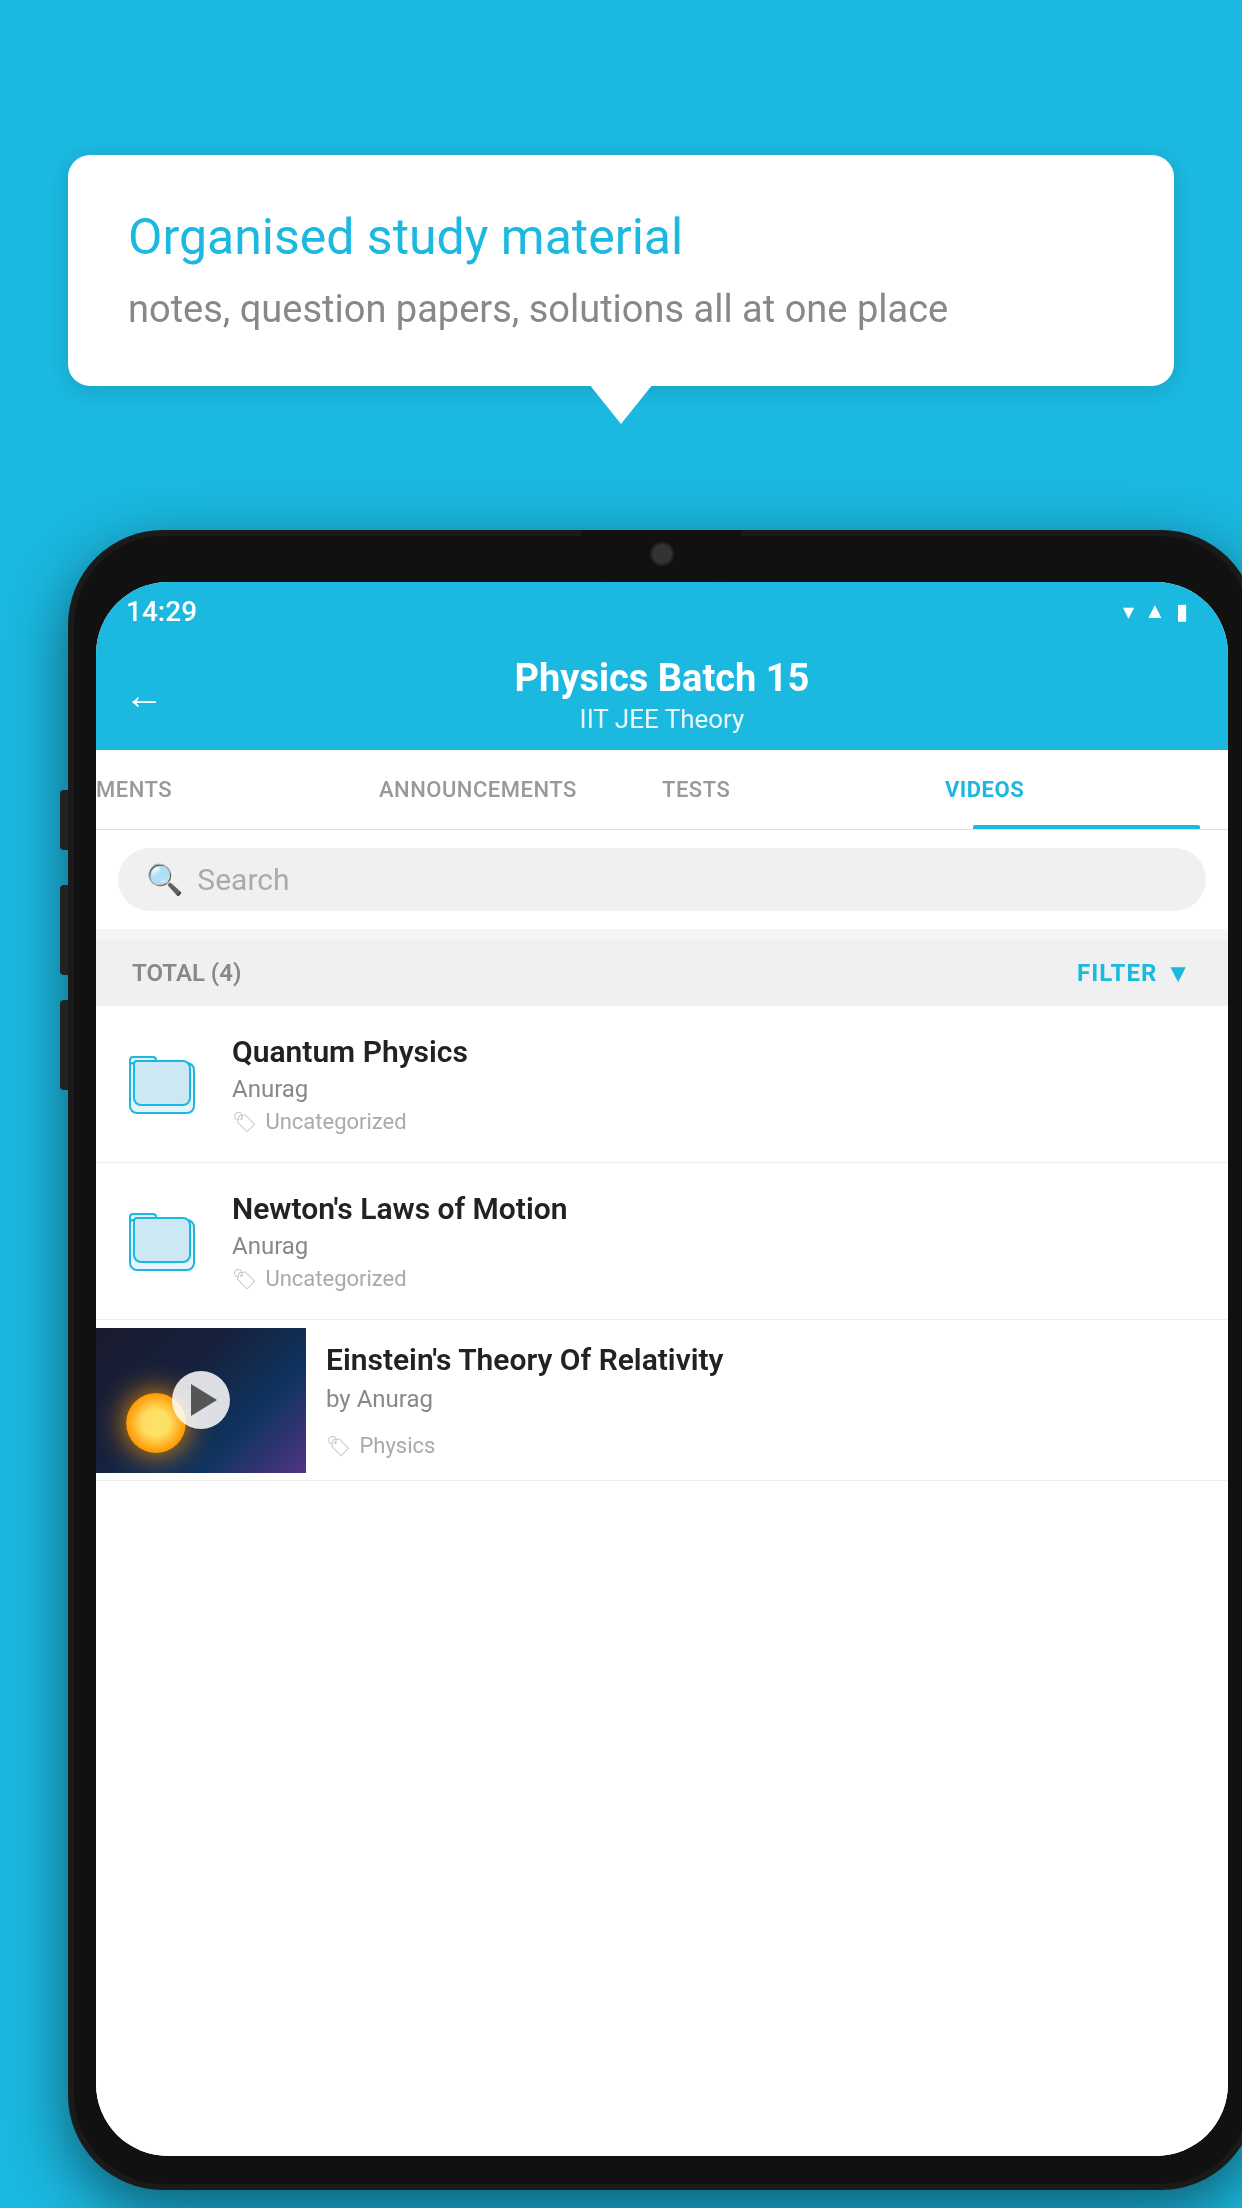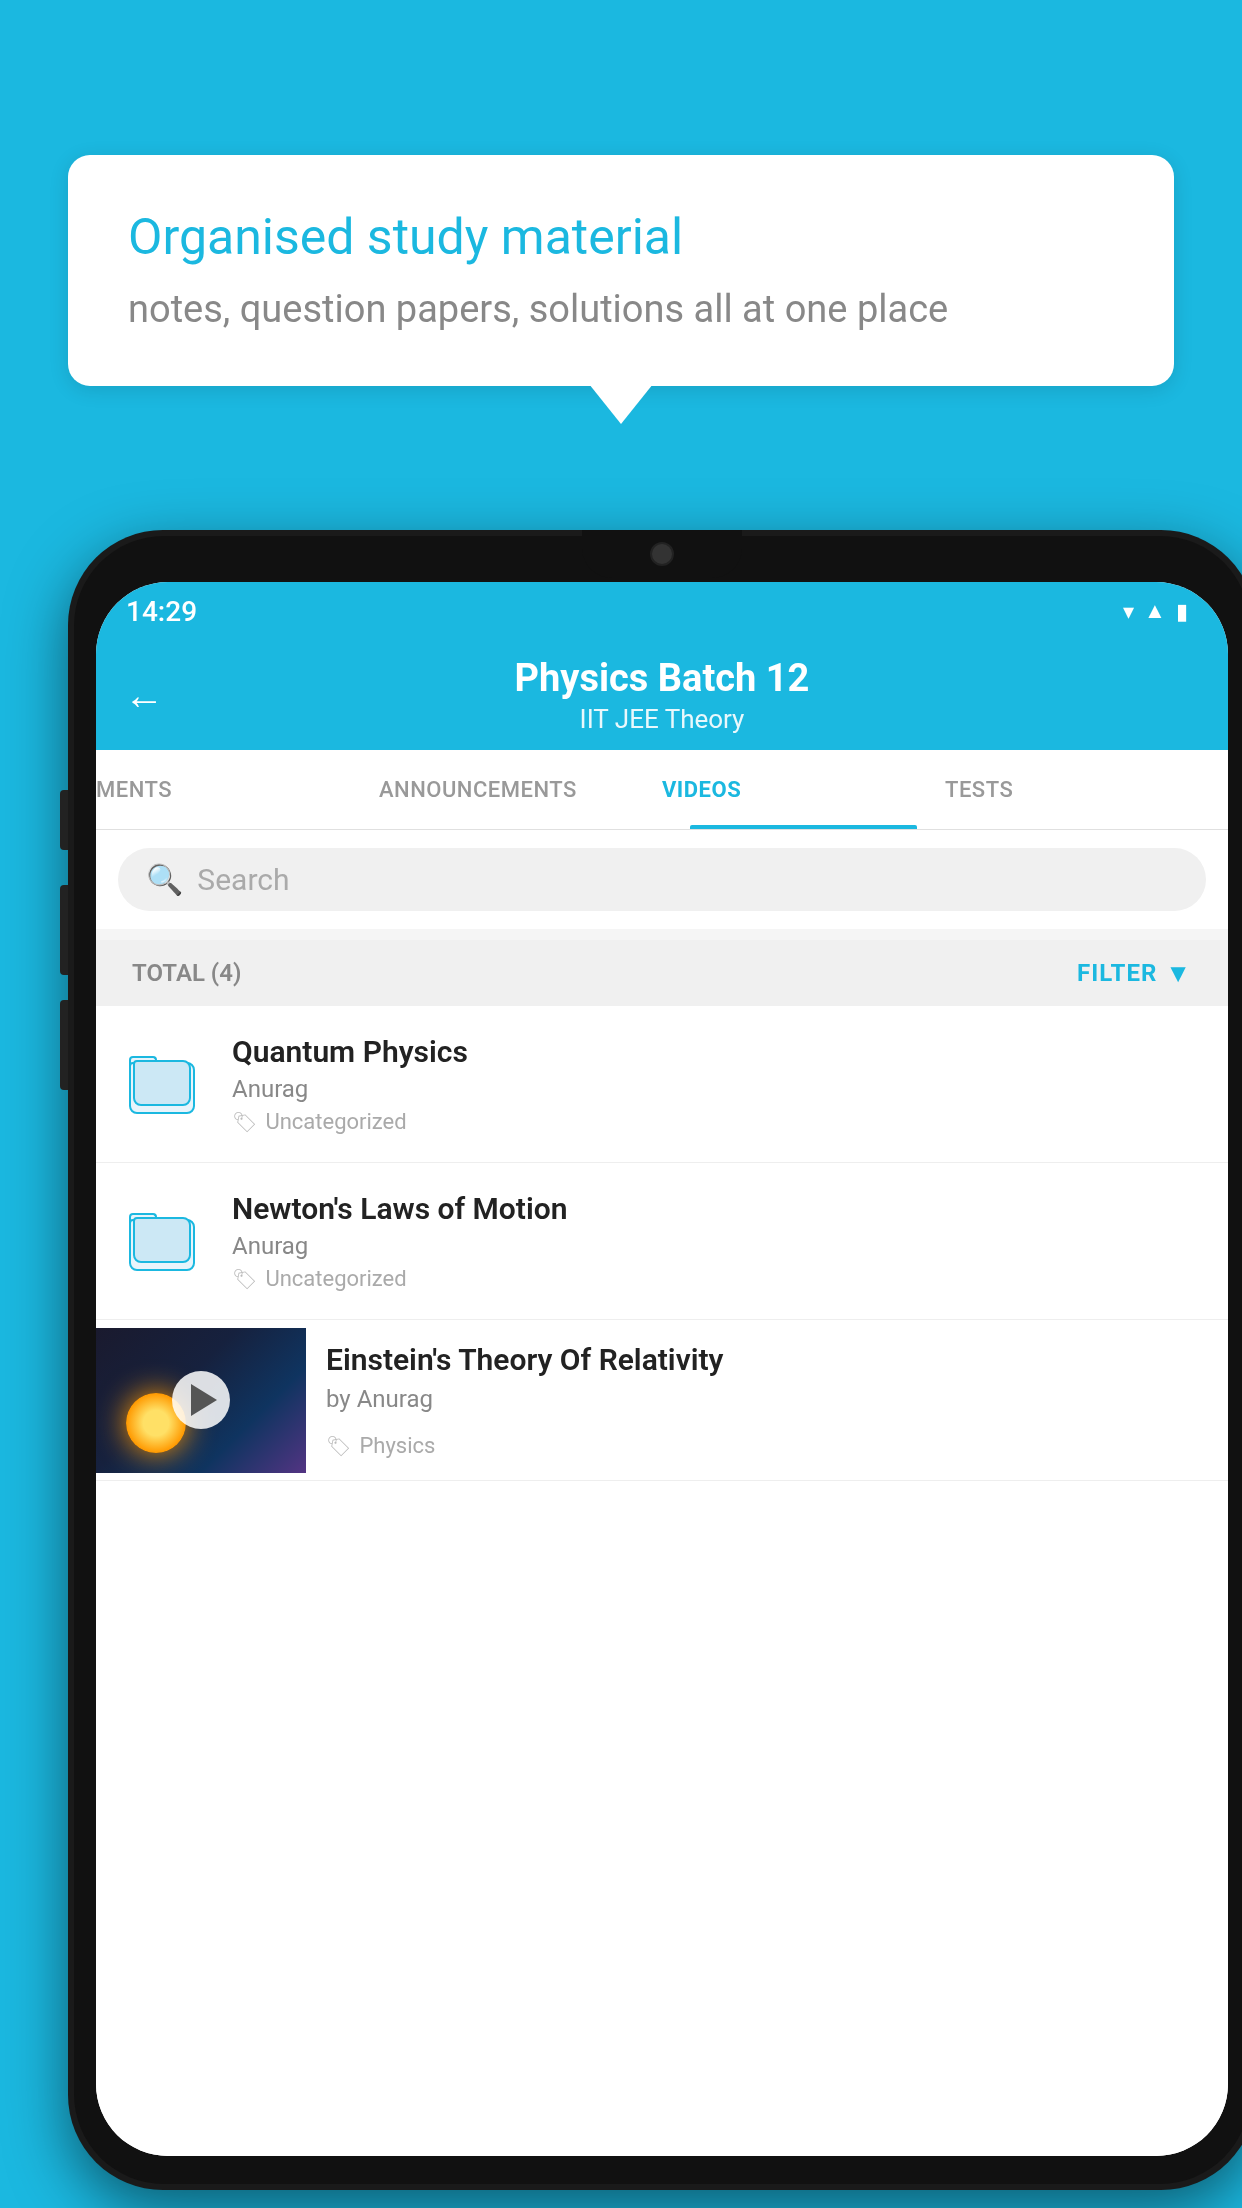--- a/index.html
+++ b/index.html
@@ -542,36 +542,36 @@
         <span class="status-time">14:29</span>
         <div class="status-icons">
           <span>▾</span>
           <span>▲</span>
           <span>▮</span>
         </div>
       </div>
 
       <div class="app-bar">
         <span class="app-bar-back">←</span>
-        <div class="app-bar-title">Physics Batch 12</div>
+        <div class="app-bar-title">Physics Batch 15</div>
         <div class="app-bar-subtitle">IIT JEE   Theory</div>
       </div>
 
       <div class="tabs-bar">
         <div class="tab-item">
           <span>MENTS</span>
         </div>
         <div class="tab-item">
           <span>ANNOUNCEMENTS</span>
         </div>
+        <div class="tab-item">
+          <span>TESTS</span>
+        </div>
         <div class="tab-item active">
           <span>VIDEOS</span>
-        </div>
-        <div class="tab-item">
-          <span>TESTS</span>
         </div>
       </div>
 
       <div class="search-container">
         <div class="search-input-wrap">
           <span class="search-icon-svg">🔍</span>
           <span class="search-placeholder">Search</span>
         </div>
       </div>
 

